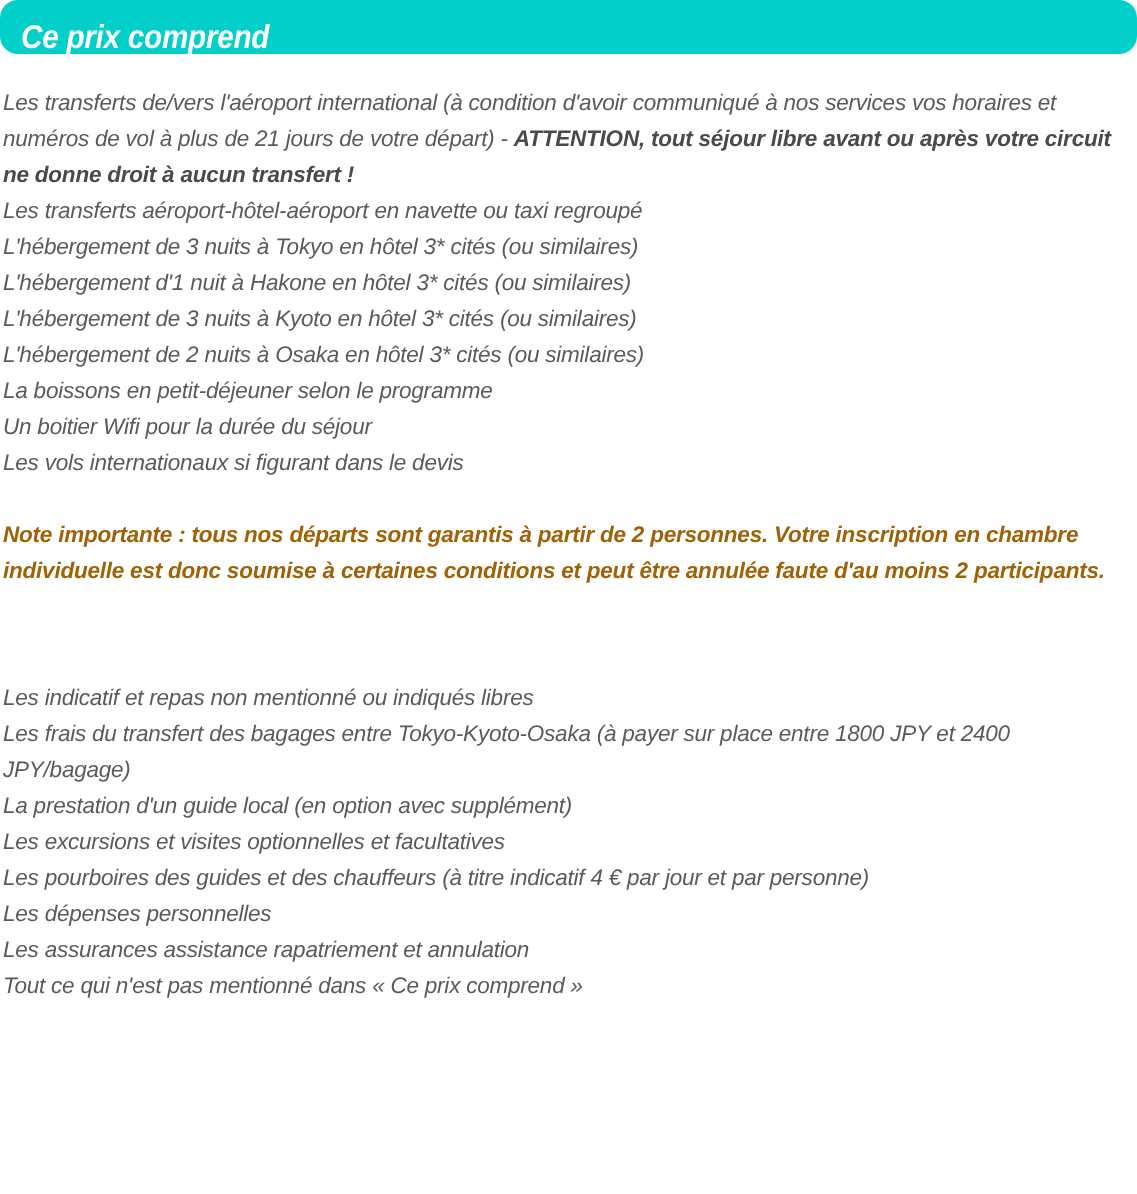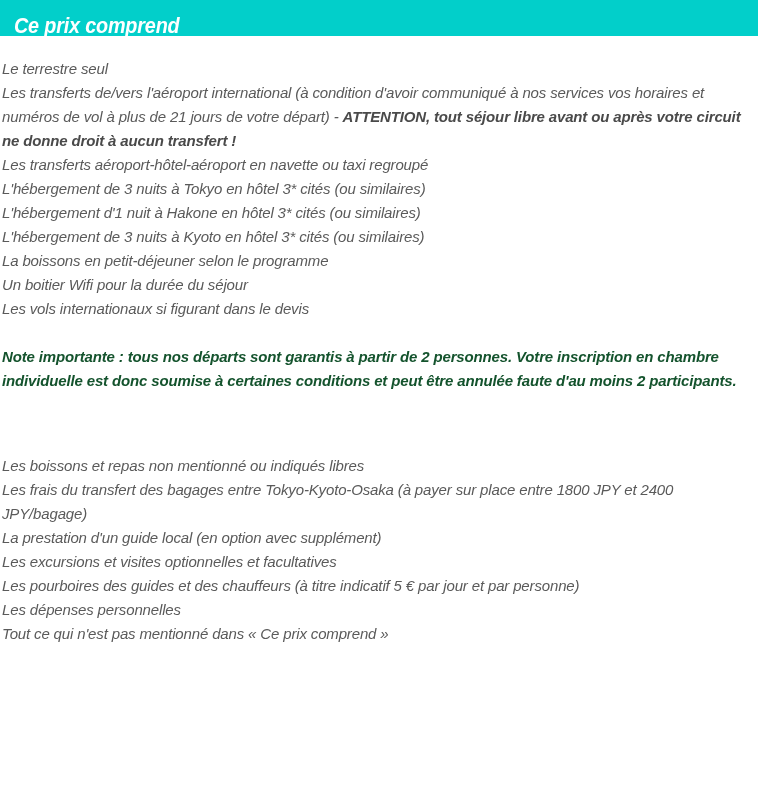--- a/index.html
+++ b/index.html
@@ -18,23 +18,24 @@
     height: 796px;
     position: relative;
     background: #ffffff;
   }
 
   
   .section-bar {
     background: #02cfca;
     height: 36px;
     display: flex;
-    align-items: flex-start;
-    padding: 15px 0 0 14px;
+    align-items: flex-end;
+    padding: 4px 0 0 14px;
     box-sizing: border-box;
+    border-radius: 12px;
   }
   .section-bar .section-title {
     color: #ffffff;
     font-style: italic;
     font-weight: bold;
     font-size: 22px;
     line-height: 22px;
     letter-spacing: -0.2px;
     transform: scaleX(0.9);
     transform-origin: left center;
@@ -60,21 +61,21 @@
     padding: 0;
   }
   .item-list li b,
   .item-list li .strong {
     font-weight: bold;
     color: #4a4a4a;
     font-style: italic;
   }
 
   .note {
-    color: #14532d;
+    color: #a16207;
     font-style: italic;
     font-weight: bold;
     font-size: 15px;
     line-height: 24px;
     letter-spacing: -0.15px;
     padding: 0 6px 0 2px;
   }
 
   
   .spacer-after-bar-1 { height: 21px; }
@@ -88,46 +89,47 @@
 <div class="page">
 
   <div class="section-bar" style="background: rgb(2, 207, 202);">
     <span class="section-title">Ce prix comprend</span>
   </div>
 
   <div class="spacer-after-bar-1"></div>
 
   <div class="section-body">
     <ul class="item-list">
-      <li><span>Le terrestre seul</span></li>
       <li><span>Les transferts de/vers l'aéroport international (à condition d'avoir communiqué à nos services vos horaires et numéros de vol à plus de 21 jours de votre départ) - </span><span class="strong">ATTENTION, tout séjour libre avant ou après votre circuit ne donne droit à aucun transfert !</span></li>
       <li><span>Les transferts aéroport-hôtel-aéroport en navette ou taxi regroupé</span></li>
       <li><span>L'hébergement de 3 nuits à Tokyo en hôtel 3* cités (ou similaires)</span></li>
       <li><span>L'hébergement d'1 nuit à Hakone en hôtel 3* cités (ou similaires)</span></li>
       <li><span>L'hébergement de 3 nuits à Kyoto en hôtel 3* cités (ou similaires)</span></li>
+      <li><span>L'hébergement de 2 nuits à Osaka en hôtel 3* cités (ou similaires)</span></li>
       <li><span>La boissons en petit-déjeuner selon le programme</span></li>
       <li><span>Un boitier Wifi pour la durée du séjour</span></li>
       <li><span>Les vols internationaux si figurant dans le devis</span></li>
     </ul>
   </div>
 
   <div class="spacer-before-note"></div>
 
   <div class="note">Note importante : tous nos départs sont garantis à partir de 2 personnes. Votre inscription en chambre individuelle est donc soumise à certaines conditions et peut être annulée faute d'au moins 2 participants.</div>
 
   <div class="spacer-before-bar-2"></div>
 
 
   <div class="spacer-after-bar-2"></div>
 
   <div class="section-body">
     <ul class="item-list">
-      <li><span>Les boissons et repas non mentionné ou indiqués libres</span></li>
+      <li><span>Les indicatif et repas non mentionné ou indiqués libres</span></li>
       <li><span>Les frais du transfert des bagages entre Tokyo-Kyoto-Osaka (à payer sur place entre 1800 JPY et 2400 JPY/bagage)</span></li>
       <li><span>La prestation d'un guide local (en option avec supplément)</span></li>
       <li><span>Les excursions et visites optionnelles et facultatives</span></li>
-      <li><span>Les pourboires des guides et des chauffeurs (à titre indicatif 5 € par jour et par personne)</span></li>
+      <li><span>Les pourboires des guides et des chauffeurs (à titre indicatif 4 € par jour et par personne)</span></li>
       <li><span>Les dépenses personnelles</span></li>
+      <li><span>Les assurances assistance rapatriement et annulation</span></li>
       <li><span>Tout ce qui n'est pas mentionné dans « Ce prix comprend »</span></li>
     </ul>
   </div>
 
 </div>
 
 </body></html>

